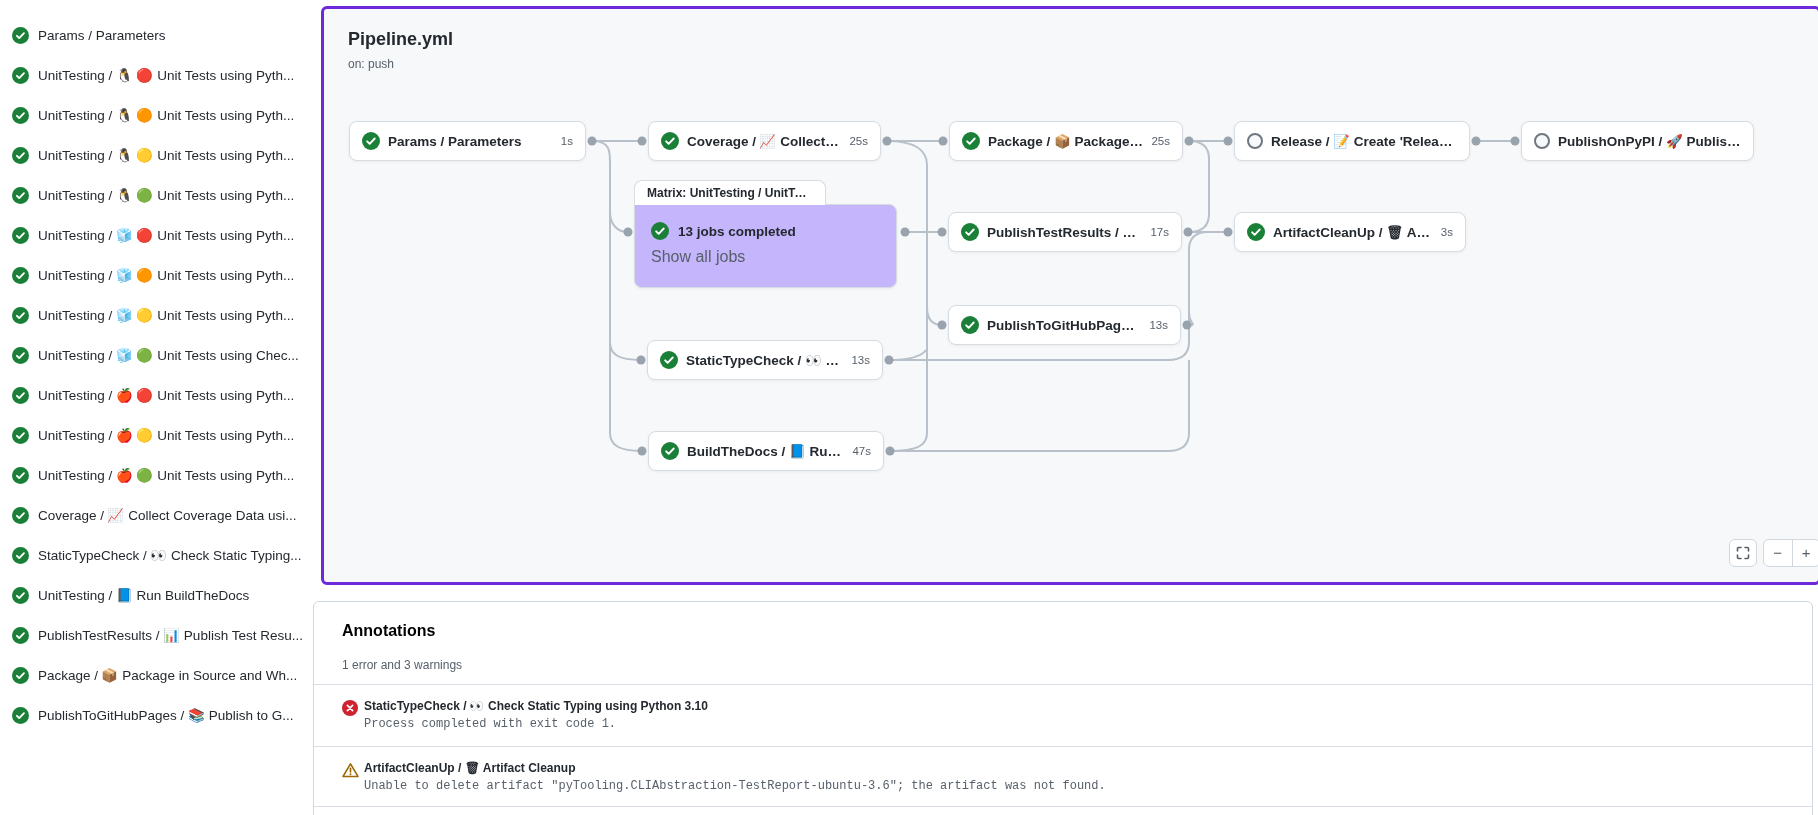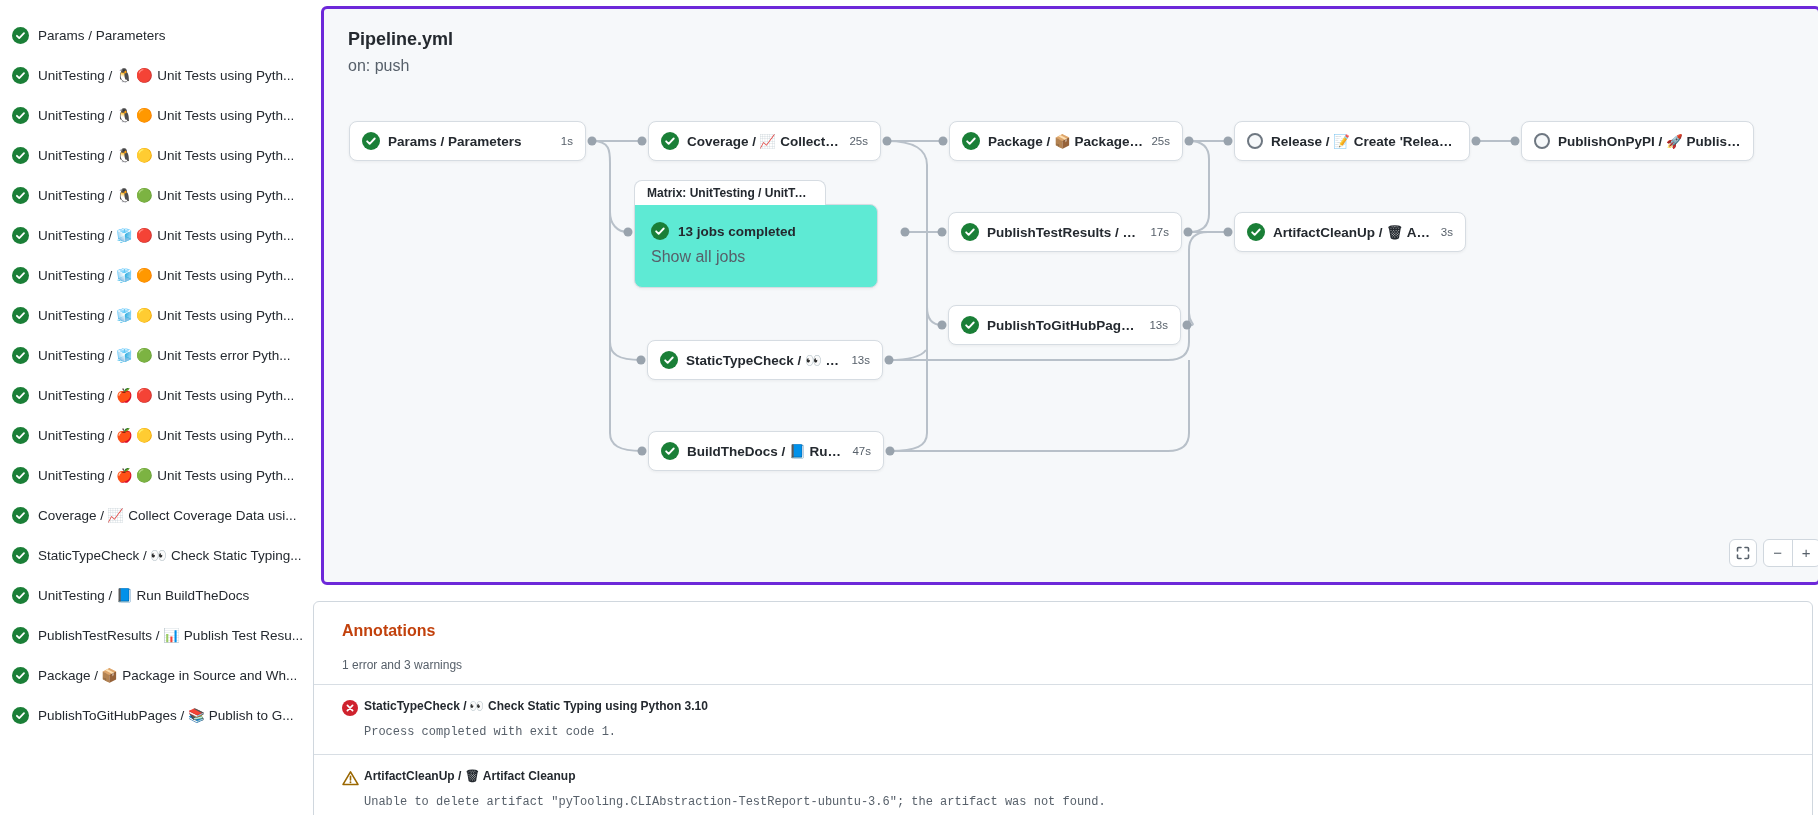--- a/index.html
+++ b/index.html
@@ -10,60 +10,60 @@
   
   .sidebar { position:absolute; left:0; top:0; width:310px; height:815px; background:#fff; padding-top:15px; }
   .job-row { height:40px; display:flex; align-items:center; gap:9px; padding:0 6px 0 12px; cursor:pointer; }
   .job-row .lbl { font-size:13.5px; color:#24292f; white-space:nowrap; overflow:hidden; text-overflow:ellipsis; }
   .ic-check { flex:0 0 auto; display:block; }
 
   
   .graph-card { position:absolute; left:321px; top:6px; width:1500px; height:579px;
                 background:#f6f8fa; border:3px solid #6d28d9; border-radius:6px; }
   .g-title { position:absolute; left:24px; top:20px; font-size:18px; font-weight:700; color:#24292f; }
-  .g-sub   { position:absolute; left:24px; top:48px; font-size:16px; color:#57606a; }
+  .g-sub   { position:absolute; left:24px; top:48px; font-size:12px; color:#57606a; }
 
   svg.edges { position:absolute; left:0; top:0; width:1500px; height:579px; pointer-events:none; }
 
   .node { position:absolute; height:40px; background:#fff; border:1px solid #d6dce2; border-radius:8px;
           display:flex; align-items:center; gap:8px; padding:0 12px;
           box-shadow:0 1px 3px rgba(27,31,36,.06); cursor:pointer; }
   .nlabel { font-size:13.5px; font-weight:700; color:#24292f; white-space:nowrap;
             overflow:hidden; text-overflow:ellipsis; flex:1 1 auto; min-width:0; }
   .ndur { font-size:11.5px; color:#57606a; flex:0 0 auto; }
   .ring { width:16px; height:16px; border:2px solid #6e7781; border-radius:50%; flex:0 0 auto; background:#f6f8fa; }
 
   
   .matrix-tab  { position:absolute; left:310px; top:171px; width:192px; height:25px; background:#fff;
                  border:1px solid #d6dce2; border-bottom:none; border-radius:8px 8px 0 0; z-index:3;
                  display:flex; align-items:center; padding:0 12px; font-size:12px; font-weight:700; cursor:pointer; }
-  .matrix-body { position:absolute; left:310px; top:195px; width:244px; height:84px; background:#5eead4;
+  .matrix-body { position:absolute; left:310px; top:195px; width:263px; height:84px; background:#c4b5fd;
                  border:1px solid #d6dce2; border-radius:0 8px 8px 8px; z-index:2;
                  box-shadow:0 1px 3px rgba(27,31,36,.06); padding:17px 16px 0 16px; cursor:pointer; }
   .matrix-sum { display:flex; align-items:center; gap:9px; font-size:13.5px; font-weight:700; }
   .matrix-link { margin-top:8px; font-size:16px; color:#57606a; cursor:pointer; }
 
   
   .ctl-btn { position:absolute; background:#fff; border:1px solid #d0d7de; border-radius:6px;
              display:flex; align-items:center; justify-content:center; cursor:pointer; color:#57606a; }
   .ctl-full { left:1405px; top:530px; width:28px; height:28px; }
   .ctl-zoom { left:1439px; top:530px; width:58px; height:28px; padding:0; }
   .ctl-zoom span { flex:1; text-align:center; font-size:15px; line-height:26px; cursor:pointer; color:#57606a; }
   .ctl-zoom .sep { flex:0 0 1px; height:100%; background:#d0d7de; }
 
   
   .ann-card { position:absolute; left:313px; top:601px; width:1500px; height:250px; background:#fff;
               border:1px solid #d0d7de; border-radius:6px; padding:20px 28px 0 28px; }
-  .ann-title { font-size:16px; font-weight:700; color:#c2410c; }
+  .ann-title { font-size:16px; font-weight:700; color:#000000; }
   .ann-sub { margin-top:18px; font-size:12px; color:#57606a; }
   .divider { height:1px; background:#d8dee4; margin:12px -28px 0 -28px; }
   .ann-item { position:relative; padding-left:22px; margin-top:14px; }
   .ann-item .a-ic { position:absolute; left:0; top:1px; }
   .a-title { font-size:12px; font-weight:700; color:#24292f; cursor:pointer; }
-  .a-detail { margin-top:12px; font-family:"Liberation Mono", monospace; font-size:12px; color:#57606a; }
+  .a-detail { margin-top:4px; font-family:"Liberation Mono", monospace; font-size:12px; color:#57606a; }
 </style>
 </head>
 <body>
 
 <div class="sidebar">
   <div class="job-row">
     <svg class="ic-check" width="17" height="17" viewBox="0 0 16 16">
         <circle cx="8" cy="8" r="8" fill="#1a7f37"></circle>
         <path d="M4.6 8.3l2.2 2.2 4.5-4.7" stroke="#fff" stroke-width="1.7" fill="none" stroke-linecap="round" stroke-linejoin="round"></path>
       </svg>
@@ -116,21 +116,21 @@
         <circle cx="8" cy="8" r="8" fill="#1a7f37"></circle>
         <path d="M4.6 8.3l2.2 2.2 4.5-4.7" stroke="#fff" stroke-width="1.7" fill="none" stroke-linecap="round" stroke-linejoin="round"></path>
       </svg>
     <span class="lbl">UnitTesting / 🧊 🟡 Unit Tests using Pyth...</span>
   </div>
   <div class="job-row">
     <svg class="ic-check" width="17" height="17" viewBox="0 0 16 16">
         <circle cx="8" cy="8" r="8" fill="#1a7f37"></circle>
         <path d="M4.6 8.3l2.2 2.2 4.5-4.7" stroke="#fff" stroke-width="1.7" fill="none" stroke-linecap="round" stroke-linejoin="round"></path>
       </svg>
-    <span class="lbl">UnitTesting / 🧊 🟢 Unit Tests error Pyth...</span>
+    <span class="lbl">UnitTesting / 🧊 🟢 Unit Tests using Chec...</span>
   </div>
   <div class="job-row">
     <svg class="ic-check" width="17" height="17" viewBox="0 0 16 16">
         <circle cx="8" cy="8" r="8" fill="#1a7f37"></circle>
         <path d="M4.6 8.3l2.2 2.2 4.5-4.7" stroke="#fff" stroke-width="1.7" fill="none" stroke-linecap="round" stroke-linejoin="round"></path>
       </svg>
     <span class="lbl">UnitTesting / 🍎 🔴 Unit Tests using Pyth...</span>
   </div>
   <div class="job-row">
     <svg class="ic-check" width="17" height="17" viewBox="0 0 16 16">

